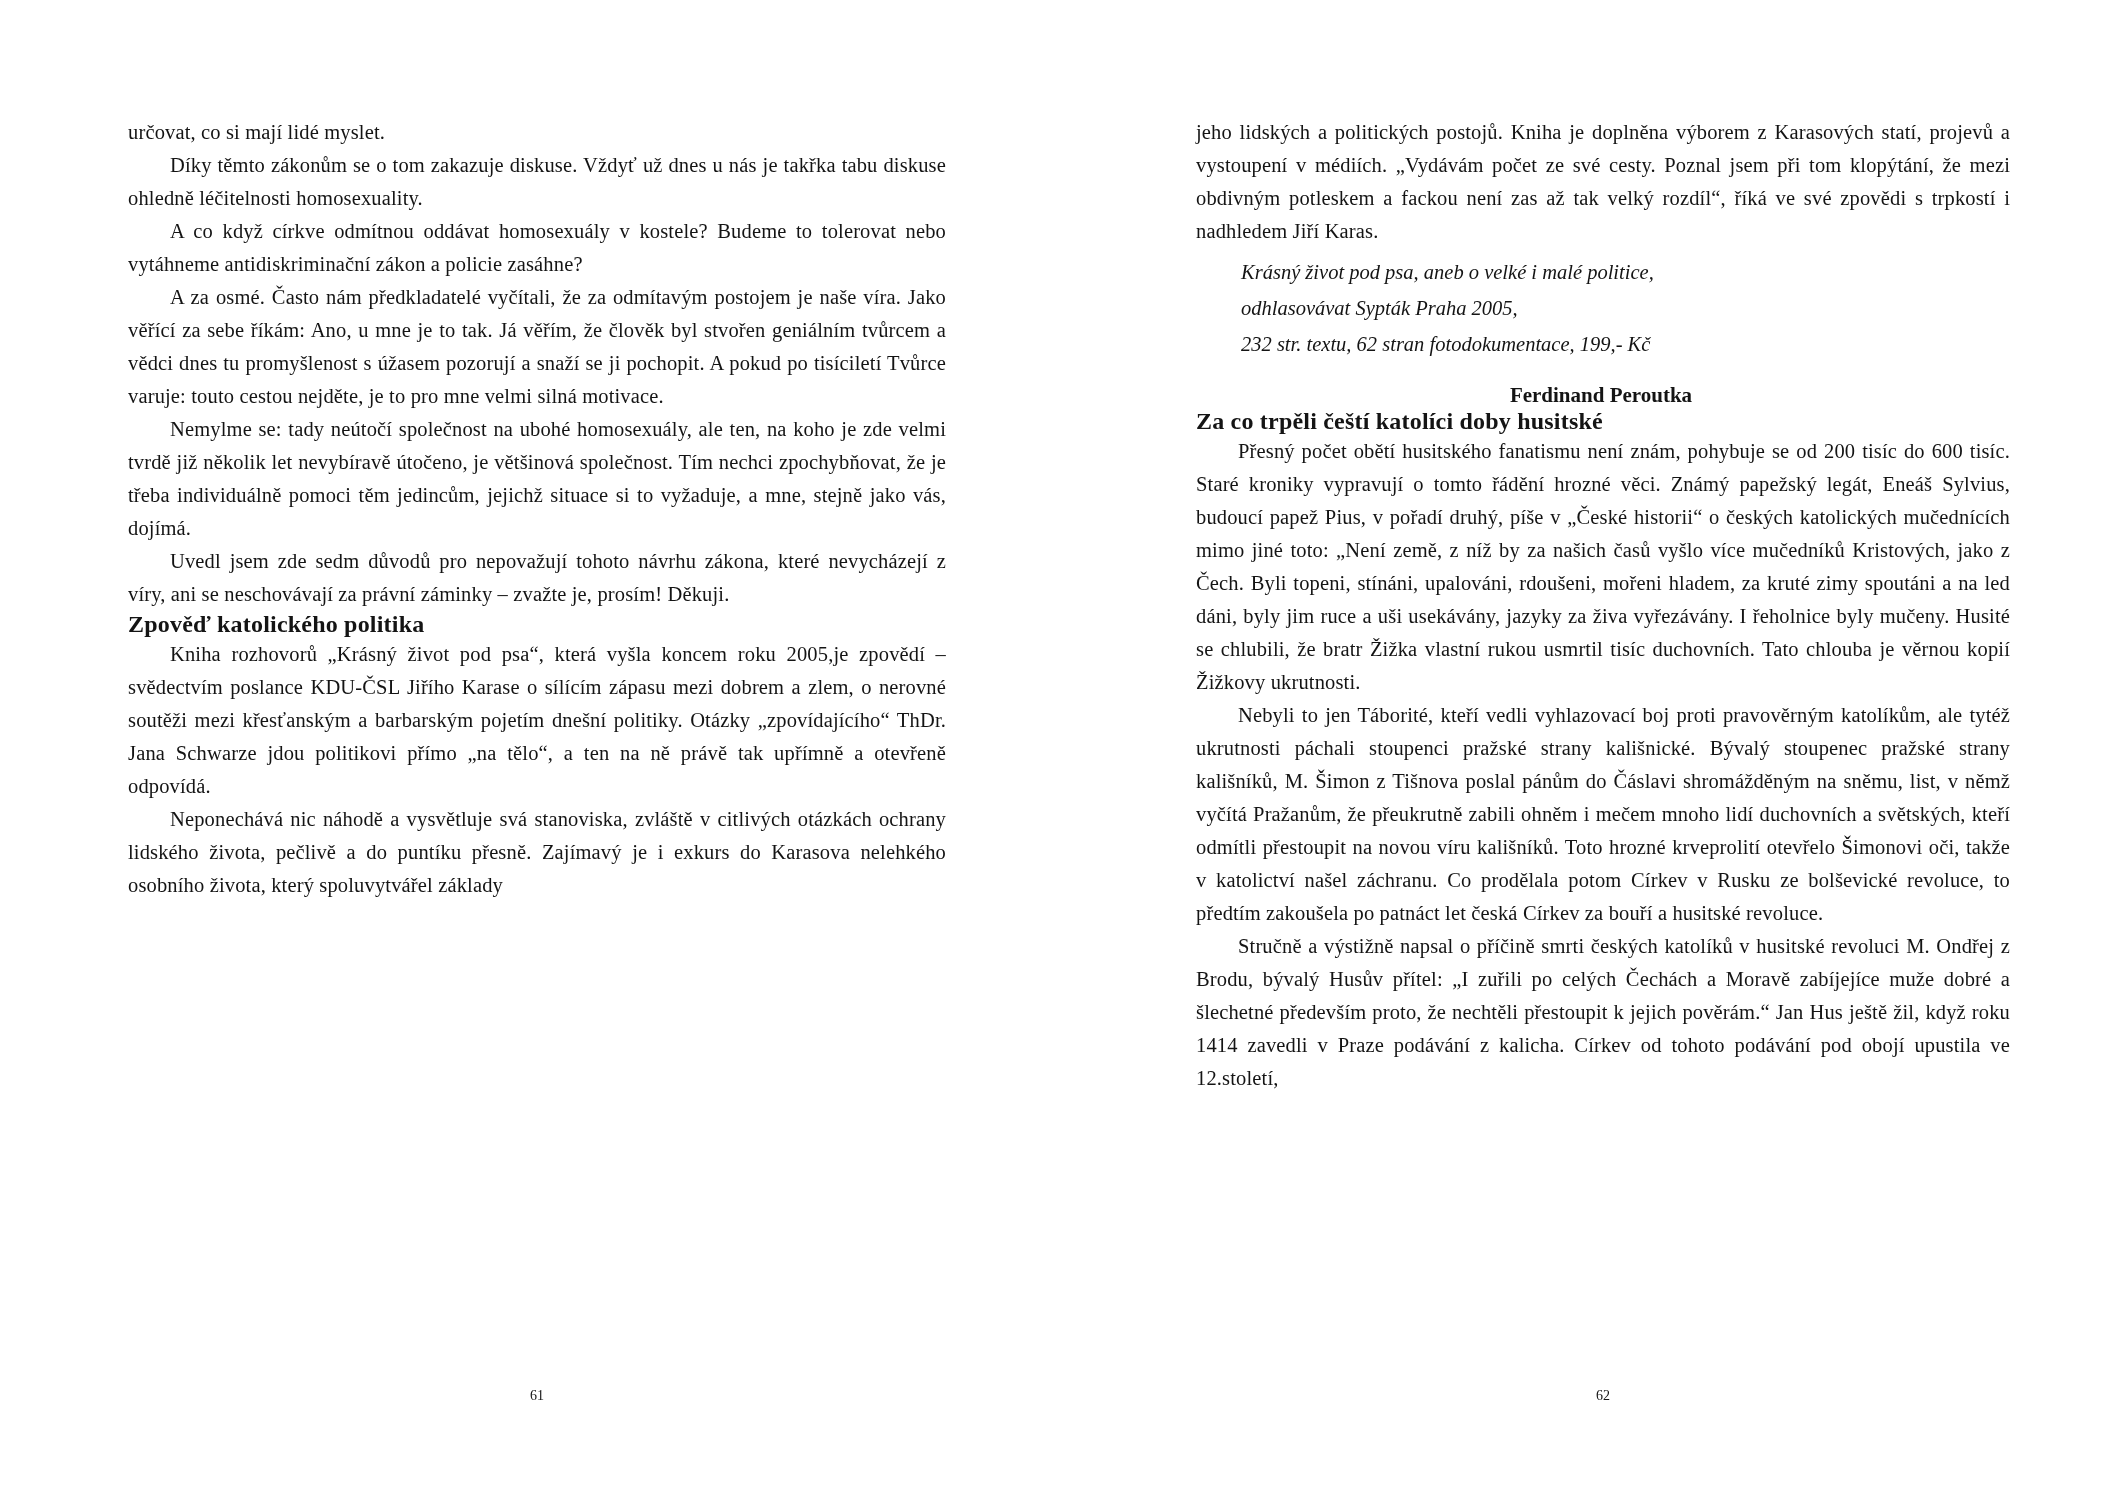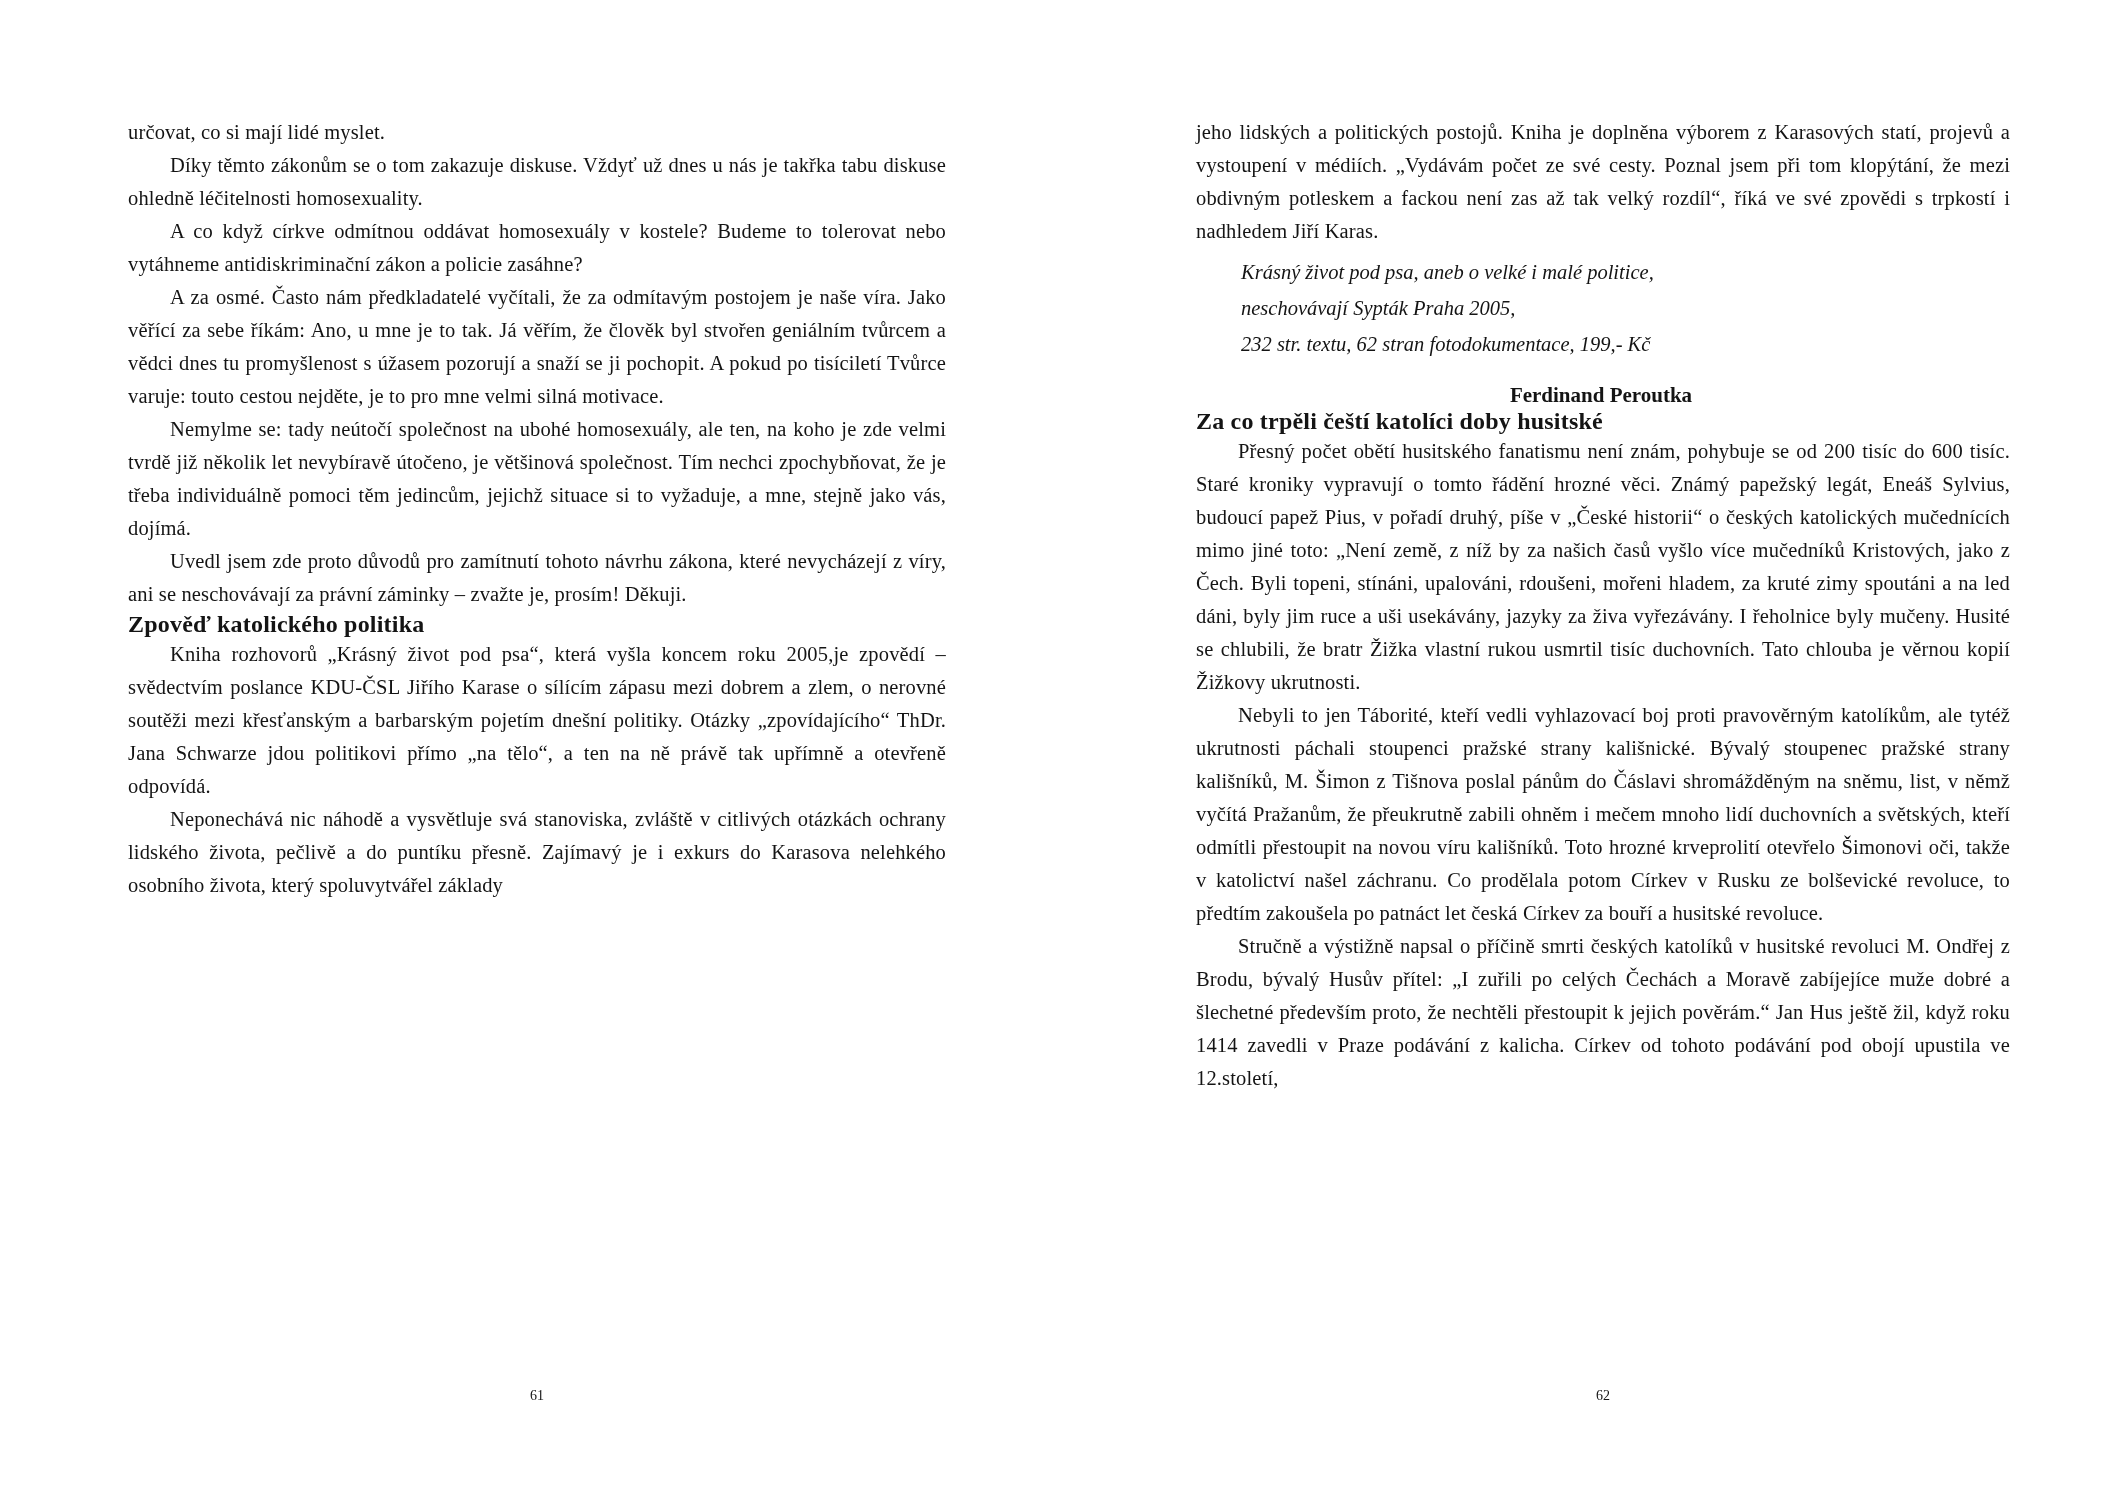--- a/index.html
+++ b/index.html
@@ -68,35 +68,35 @@
 <body>
 
 <div>
 
   <div class="page page-left">
     <p class="body-par">určovat, co si mají lidé myslet.</p>
     <p class="body-par indent">Díky těmto zákonům se o tom zakazuje diskuse. Vždyť už dnes u nás je takřka tabu diskuse ohledně léčitelnosti homosexuality.</p>
     <p class="body-par indent">A co když církve odmítnou oddávat homosexuály v kostele? Budeme to tolerovat nebo vytáhneme antidiskriminační zákon a policie zasáhne?</p>
     <p class="body-par indent">A za osmé. Často nám předkladatelé vyčítali, že za odmítavým postojem je naše víra. Jako věřící za sebe říkám: Ano, u mne je to tak. Já věřím, že člověk byl stvořen geniálním tvůrcem a vědci dnes tu promyšlenost s úžasem pozorují a snaží se ji pochopit. A pokud po tisíciletí Tvůrce varuje: touto cestou nejděte, je to pro mne velmi silná motivace.</p>
     <p class="body-par indent">Nemylme se: tady neútočí společnost na ubohé homosexuály, ale ten, na koho je zde velmi tvrdě již několik let nevybíravě útočeno, je většinová společnost. Tím nechci zpochybňovat, že je třeba individuálně pomoci těm jedincům, jejichž situace si to vyžaduje, a mne, stejně jako vás, dojímá.</p>
-    <p class="body-par indent">Uvedl jsem zde proto důvodů pro zamítnutí tohoto návrhu zákona, které nevycházejí z víry, ani se neschovávají za právní záminky – zvažte je, prosím! Děkuji.</p>
+    <p class="body-par indent">Uvedl jsem zde sedm důvodů pro nepovažují tohoto návrhu zákona, které nevycházejí z víry, ani se neschovávají za právní záminky – zvažte je, prosím! Děkuji.</p>
 
     <h2 class="section-heading left-heading">Zpověď katolického politika</h2>
 
     <p class="body-par indent">Kniha rozhovorů „Krásný život pod psa“, která vyšla koncem roku 2005,je zpovědí – svědectvím poslance KDU-ČSL Jiřího Karase o sílícím zápasu mezi dobrem a zlem, o nerovné soutěži mezi křesťanským a barbarským pojetím dnešní politiky. Otázky „zpovídajícího“ ThDr. Jana Schwarze jdou politikovi přímo „na tělo“, a ten na ně právě tak upřímně a otevřeně odpovídá.</p>
     <p class="body-par indent">Neponechává nic náhodě a vysvětluje svá stanoviska, zvláště v citlivých otázkách ochrany lidského života, pečlivě a do puntíku přesně. Zajímavý je i exkurs do Karasova nelehkého osobního života, který spoluvytvářel základy</p>
   </div>
   <div class="page-number page-number-left">61</div>
 
   <div class="page page-right">
     <p class="body-par">jeho lidských a politických postojů. Kniha je doplněna výborem z Karasových statí, projevů a vystoupení v médiích. „Vydávám počet ze své cesty. Poznal jsem při tom klopýtání, že mezi obdivným potleskem a fackou není zas až tak velký rozdíl“, říká ve své zpovědi s trpkostí i nadhledem Jiří Karas.</p>
 
     <div class="quote-block">
       <p class="quote-line">Krásný život pod psa, aneb o velké i malé politice,</p>
-      <p class="quote-line">neschovávají Sypták Praha 2005,</p>
+      <p class="quote-line">odhlasovávat Sypták Praha 2005,</p>
       <p class="quote-line">232 str. textu, 62 stran fotodokumentace, 199,- Kč</p>
     </div>
 
     <p class="author-line">Ferdinand Peroutka</p>
 
     <h2 class="section-heading right-heading">Za co trpěli čeští katolíci doby husitské</h2>
 
     <p class="body-par indent">Přesný počet obětí husitského fanatismu není znám, pohybuje se od 200 tisíc do 600 tisíc. Staré kroniky vypravují o tomto řádění hrozné věci. Známý papežský legát, Eneáš Sylvius, budoucí papež Pius, v pořadí druhý, píše v „České historii“ o českých katolických mučednících mimo jiné toto: „Není země, z níž by za našich časů vyšlo více mučedníků Kristových, jako z Čech. Byli topeni, stínáni, upalováni, rdoušeni, mořeni hladem, za kruté zimy spoutáni a na led dáni, byly jim ruce a uši usekávány, jazyky za živa vyřezávány. I řeholnice byly mučeny. Husité se chlubili, že bratr Žižka vlastní rukou usmrtil tisíc duchovních. Tato chlouba je věrnou kopií Žižkovy ukrutnosti.</p>
     <p class="body-par indent">Nebyli to jen Táborité, kteří vedli vyhlazovací boj proti pravověrným katolíkům, ale tytéž ukrutnosti páchali stoupenci pražské strany kališnické. Bývalý stoupenec pražské strany kališníků, M. Šimon z Tišnova poslal pánům do Čáslavi shromážděným na sněmu, list, v němž vyčítá Pražanům, že přeukrutně zabili ohněm i mečem mnoho lidí duchovních a světských, kteří odmítli přestoupit na novou víru kališníků. Toto hrozné krveprolití otevřelo Šimonovi oči, takže v katolictví našel záchranu. Co prodělala potom Církev v Rusku ze bolševické revoluce, to předtím zakoušela po patnáct let česká Církev za bouří a husitské revoluce.</p>
     <p class="body-par indent">Stručně a výstižně napsal o příčině smrti českých katolíků v husitské revoluci M. Ondřej z Brodu, bývalý Husův přítel: „I zuřili po celých Čechách a Moravě zabíjejíce muže dobré a šlechetné především proto, že nechtěli přestoupit k jejich pověrám.“ Jan Hus ještě žil, když roku 1414 zavedli v Praze podávání z kalicha. Církev od tohoto podávání pod obojí upustila ve 12.století,</p>

